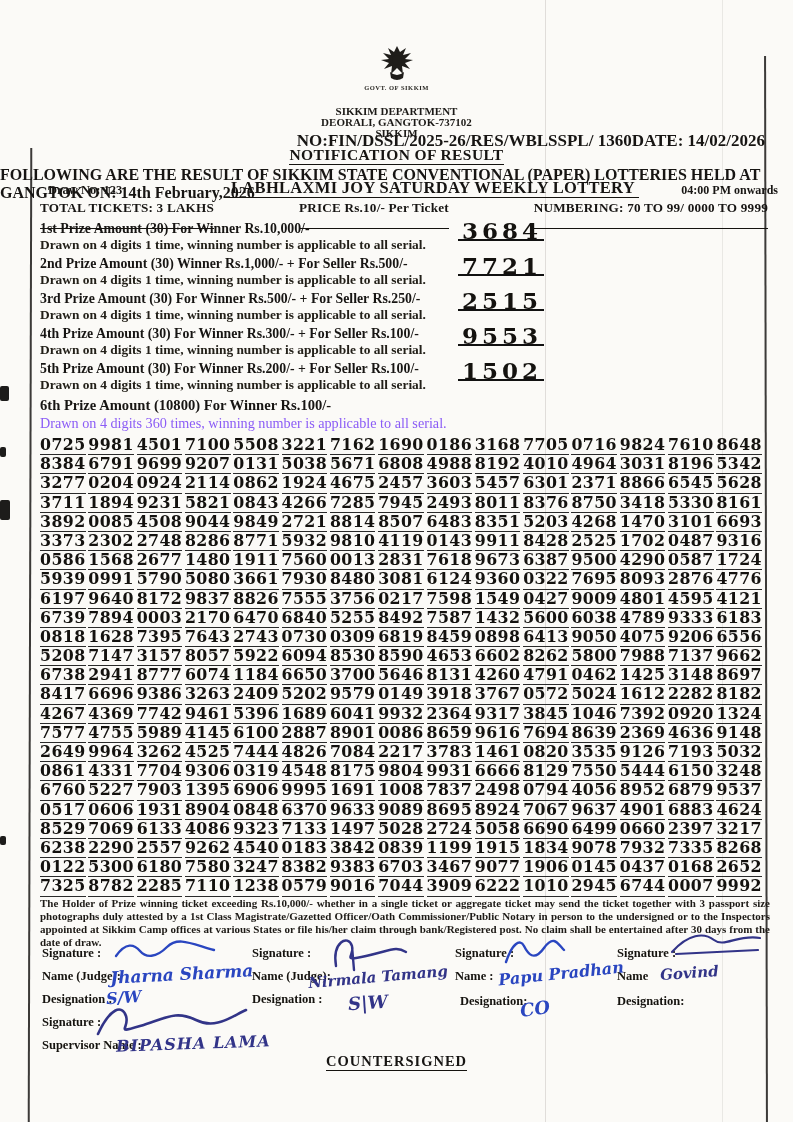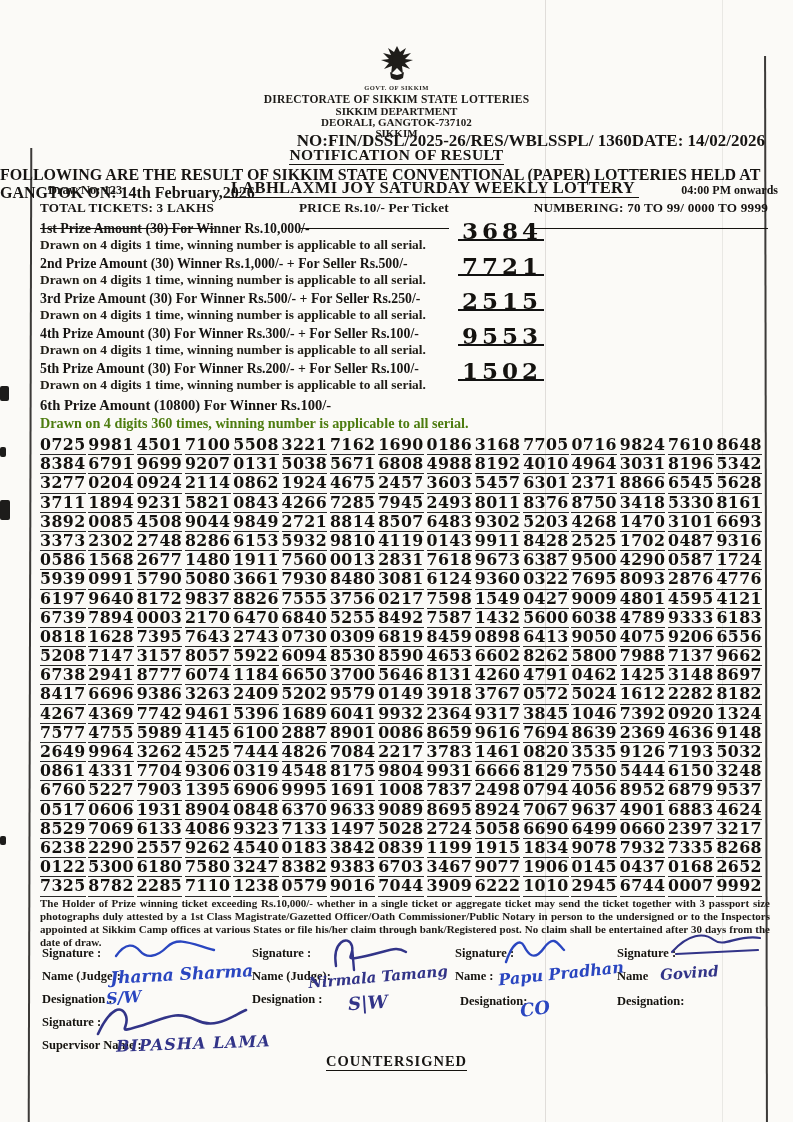--- a/index.html
+++ b/index.html
@@ -42,21 +42,21 @@
   
   .prize{position:absolute;left:40px;width:720px;}
   .prize .l1{font-size:13.8px;font-weight:bold;line-height:16px;}
   .prize .l2{font-size:13.4px;line-height:16px;font-weight:bold;color:#232019;}
   .prize .num{position:absolute;left:418px;top:1px;font-size:23px;font-weight:bold;
     letter-spacing:4px;border-bottom:2.6px solid #111;padding:0 2px 0 4px;
     font-family:"DejaVu Serif", serif;}
   .p1{top:221px}.p2{top:256px}.p3{top:291px}.p4{top:326px}.p5{top:361px}
   .sixth-head{position:absolute;left:40px;top:396px;width:720px;}
   .sixth-head .l1{font-size:14.6px;font-weight:bold;line-height:18px;}
-  .sixth-head .l2{font-size:14.2px;font-weight:bold;line-height:18px;color:#4d7c0f;}
+  .sixth-head .l2{font-size:14.2px;font-weight:normal;line-height:18px;color:#8b5cf6;}
   
   .grid{position:absolute;left:40px;top:436px;width:722px;}
   .num-row{display:flex;justify-content:space-between;height:19.2px;}
   .num{font-size:15.8px;font-weight:bold;line-height:17px;
     border-bottom:1.6px solid #2a2a2a;letter-spacing:.4px;
     font-family:"DejaVu Serif", serif;color:#14120f;}
   
   .disclaimer{position:absolute;left:40px;top:897px;width:730px;
     font-size:11px;line-height:12.9px;font-weight:bold;color:#1d1a16;text-align:justify;}
   
@@ -88,21 +88,20 @@
   <div class="emblem-wrap">
     <svg width="46" height="40" viewBox="0 0 46 40">
       <g fill="#1f1d1a">
         <path d="M23 2 L26 8 L32 4 L29 11 L37 9 L31 15 L39 16 L31 19 L36 25 L28 22 L29 30 L23 24 L17 30 L18 22 L10 25 L15 19 L7 16 L15 15 L9 9 L17 11 L14 4 L20 8 Z"></path>
         <circle cx="23" cy="16" r="5"></circle>
         <path d="M16 28 Q23 34 30 28 L29 34 Q23 38 17 34 Z"></path>
       </g>
     </svg>
   </div>
   <div class="emblem-caption">GOVT. OF SIKKIM</div>
-  <div class="org-block org1">DIRECTORATE OF SIKKIM STATE LOTTERIES</div>
   <div class="org-block org2">SIKKIM DEPARTMENT</div>
   <div class="org-block org3">DEORALI, GANGTOK-737102</div>
   <div class="org-block org4">SIKKIM</div>
 
   <div class="ref-row">
     <span>NO:FIN/DSSL/2025-26/RES/WBLSSPL/ 1360</span>
     <span>DATE: 14/02/2026</span>
   </div>
 
   <div class="doc-title">
@@ -226,33 +225,33 @@
       <div class="num-row">
         <span class="num">3892</span>
         <span class="num">0085</span>
         <span class="num">4508</span>
         <span class="num">9044</span>
         <span class="num">9849</span>
         <span class="num">2721</span>
         <span class="num">8814</span>
         <span class="num">8507</span>
         <span class="num">6483</span>
-        <span class="num">9302</span>
+        <span class="num">8351</span>
         <span class="num">5203</span>
         <span class="num">4268</span>
         <span class="num">1470</span>
         <span class="num">3101</span>
         <span class="num">6693</span>
       </div>
       <div class="num-row">
         <span class="num">3373</span>
         <span class="num">2302</span>
         <span class="num">2748</span>
         <span class="num">8286</span>
-        <span class="num">6153</span>
+        <span class="num">8771</span>
         <span class="num">5932</span>
         <span class="num">9810</span>
         <span class="num">4119</span>
         <span class="num">0143</span>
         <span class="num">9911</span>
         <span class="num">8428</span>
         <span class="num">2525</span>
         <span class="num">1702</span>
         <span class="num">0487</span>
         <span class="num">9316</span>

